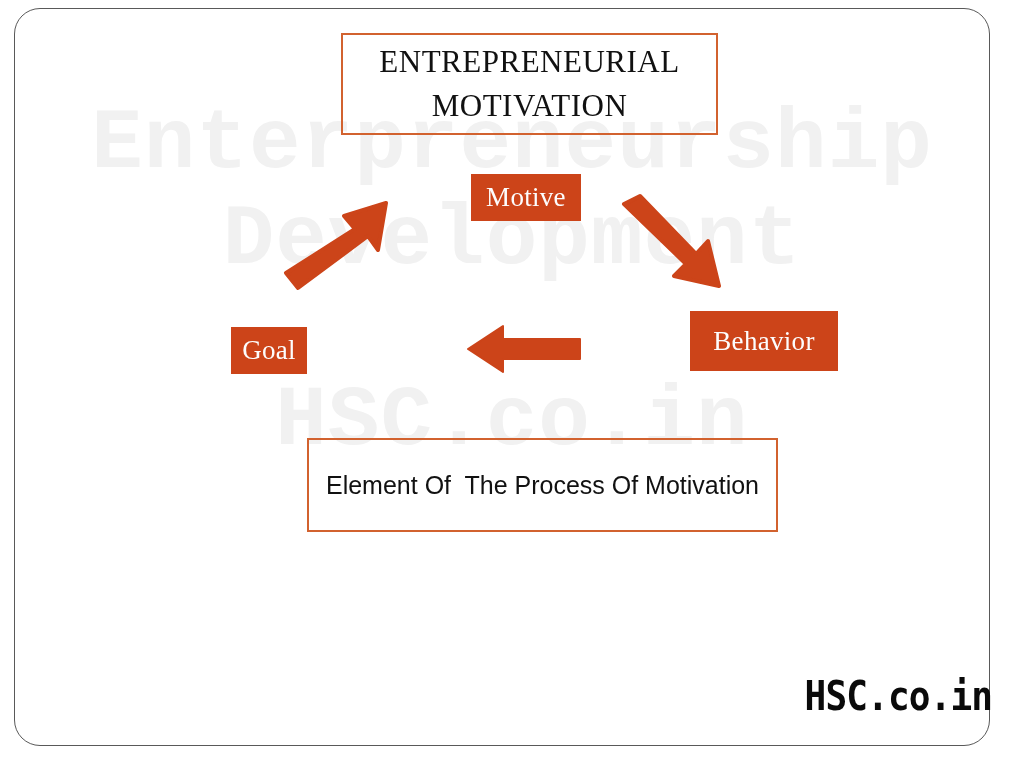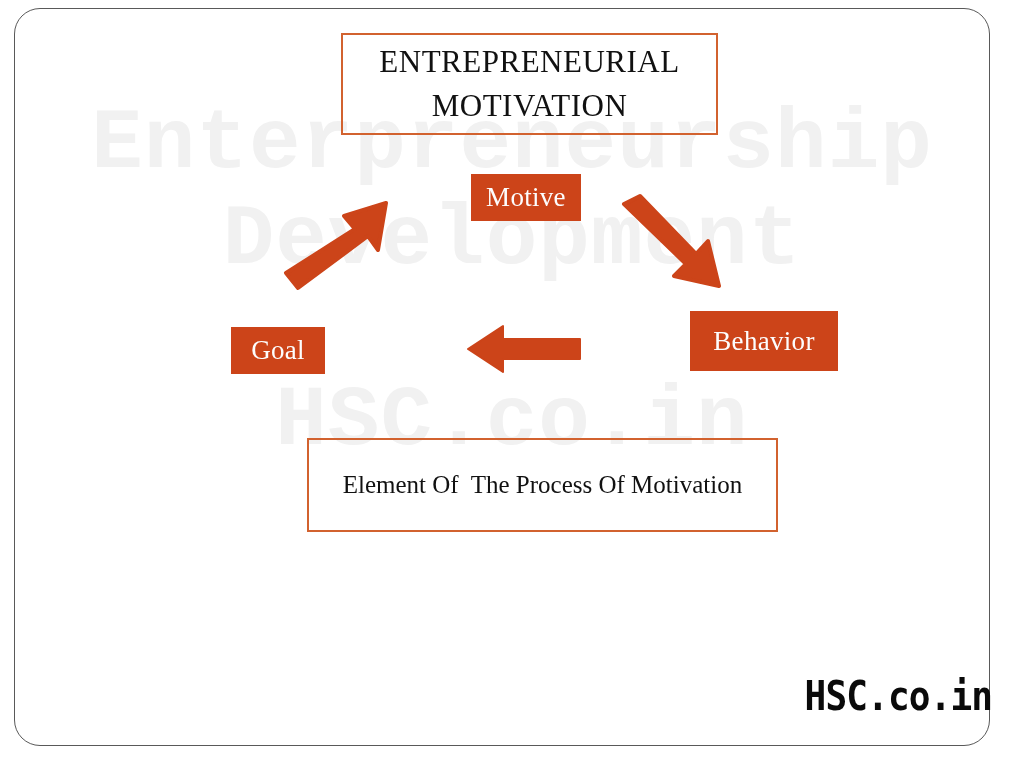--- a/index.html
+++ b/index.html
@@ -89,21 +89,21 @@
     height: 94px;
     border: 2px solid #d2622f;
     box-sizing: border-box;
     background: transparent;
     display: flex;
     align-items: center;
     justify-content: center;
     z-index: 3;
   }
   #caption-text {
-    font-family: Liberation Serif, serif;
+    font-family: Liberation Sans, sans-serif;
     font-size: 25px;
     color: #111111;
     text-align: center;
     line-height: 1.55;
     white-space: pre-wrap;
     padding: 0 10px;
   }
 
   
   .node-box {
@@ -132,21 +132,21 @@
   }
   #node-behavior {
     left: 690px;
     top: 311px;
     width: 148px;
     height: 60px;
   }
   #node-goal {
     left: 231px;
     top: 327px;
-    width: 94px;
+    width: 76px;
     height: 47px;
   }
 
   
   .arrow-svg {
     position: absolute;
     z-index: 2;
     overflow: visible;
   }
   #arrow-goal-to-motive { left: 283px; top: 200px; }

